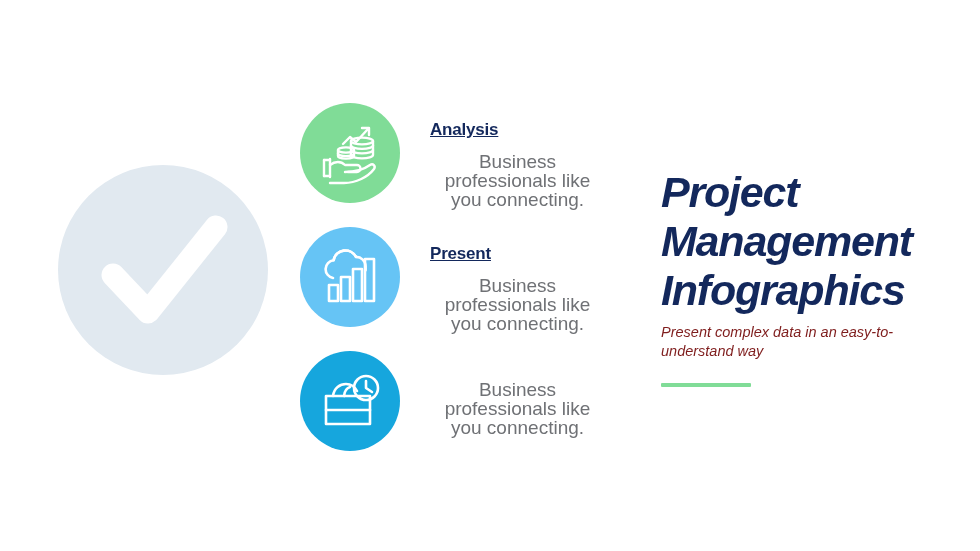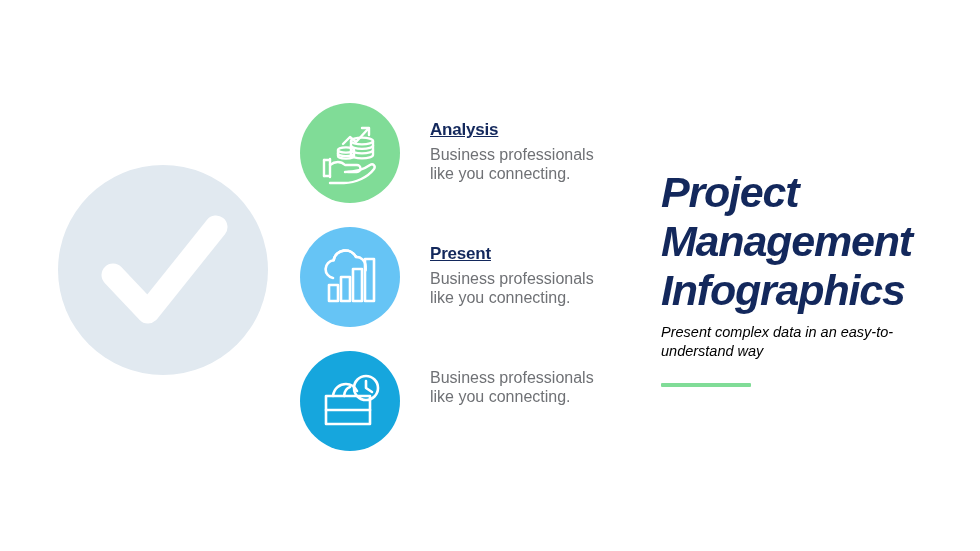--- a/index.html
+++ b/index.html
@@ -74,45 +74,46 @@
   .item-title {
     font-size: 17px;
     font-weight: bold;
     color: #13285c;
     letter-spacing: -0.2px;
     line-height: 20px;
     margin: 0 0 5px 0;
     text-decoration: underline;
   }
   .item-desc {
-    font-size: 16px;
+    font-size: 19px;
     color: #6f7175;
     line-height: 19px;
-    margin: 0;
+    margin: 12px;
+    text-align: center;
   }
 
   
   .headline {
     position: absolute;
     left: 661px;
     top: 168px;
     width: 300px;
     font-style: italic;
   }
   .headline-title {
     font-size: 43px;
     font-weight: bold;
     color: #13285c;
     line-height: 49px;
     letter-spacing: -1.2px;
     margin: 0;
   }
   .headline-sub {
     font-size: 14.5px;
-    color: #000000;
+    color: #7f1d1d;
     line-height: 19px;
     margin: 8px 0 0 0;
     width: 250px;
   }
   .accent-bar {
     margin-top: 22px;
     width: 90px;
     height: 4px;
     background: #80dc97;
     border-radius: 1px;

